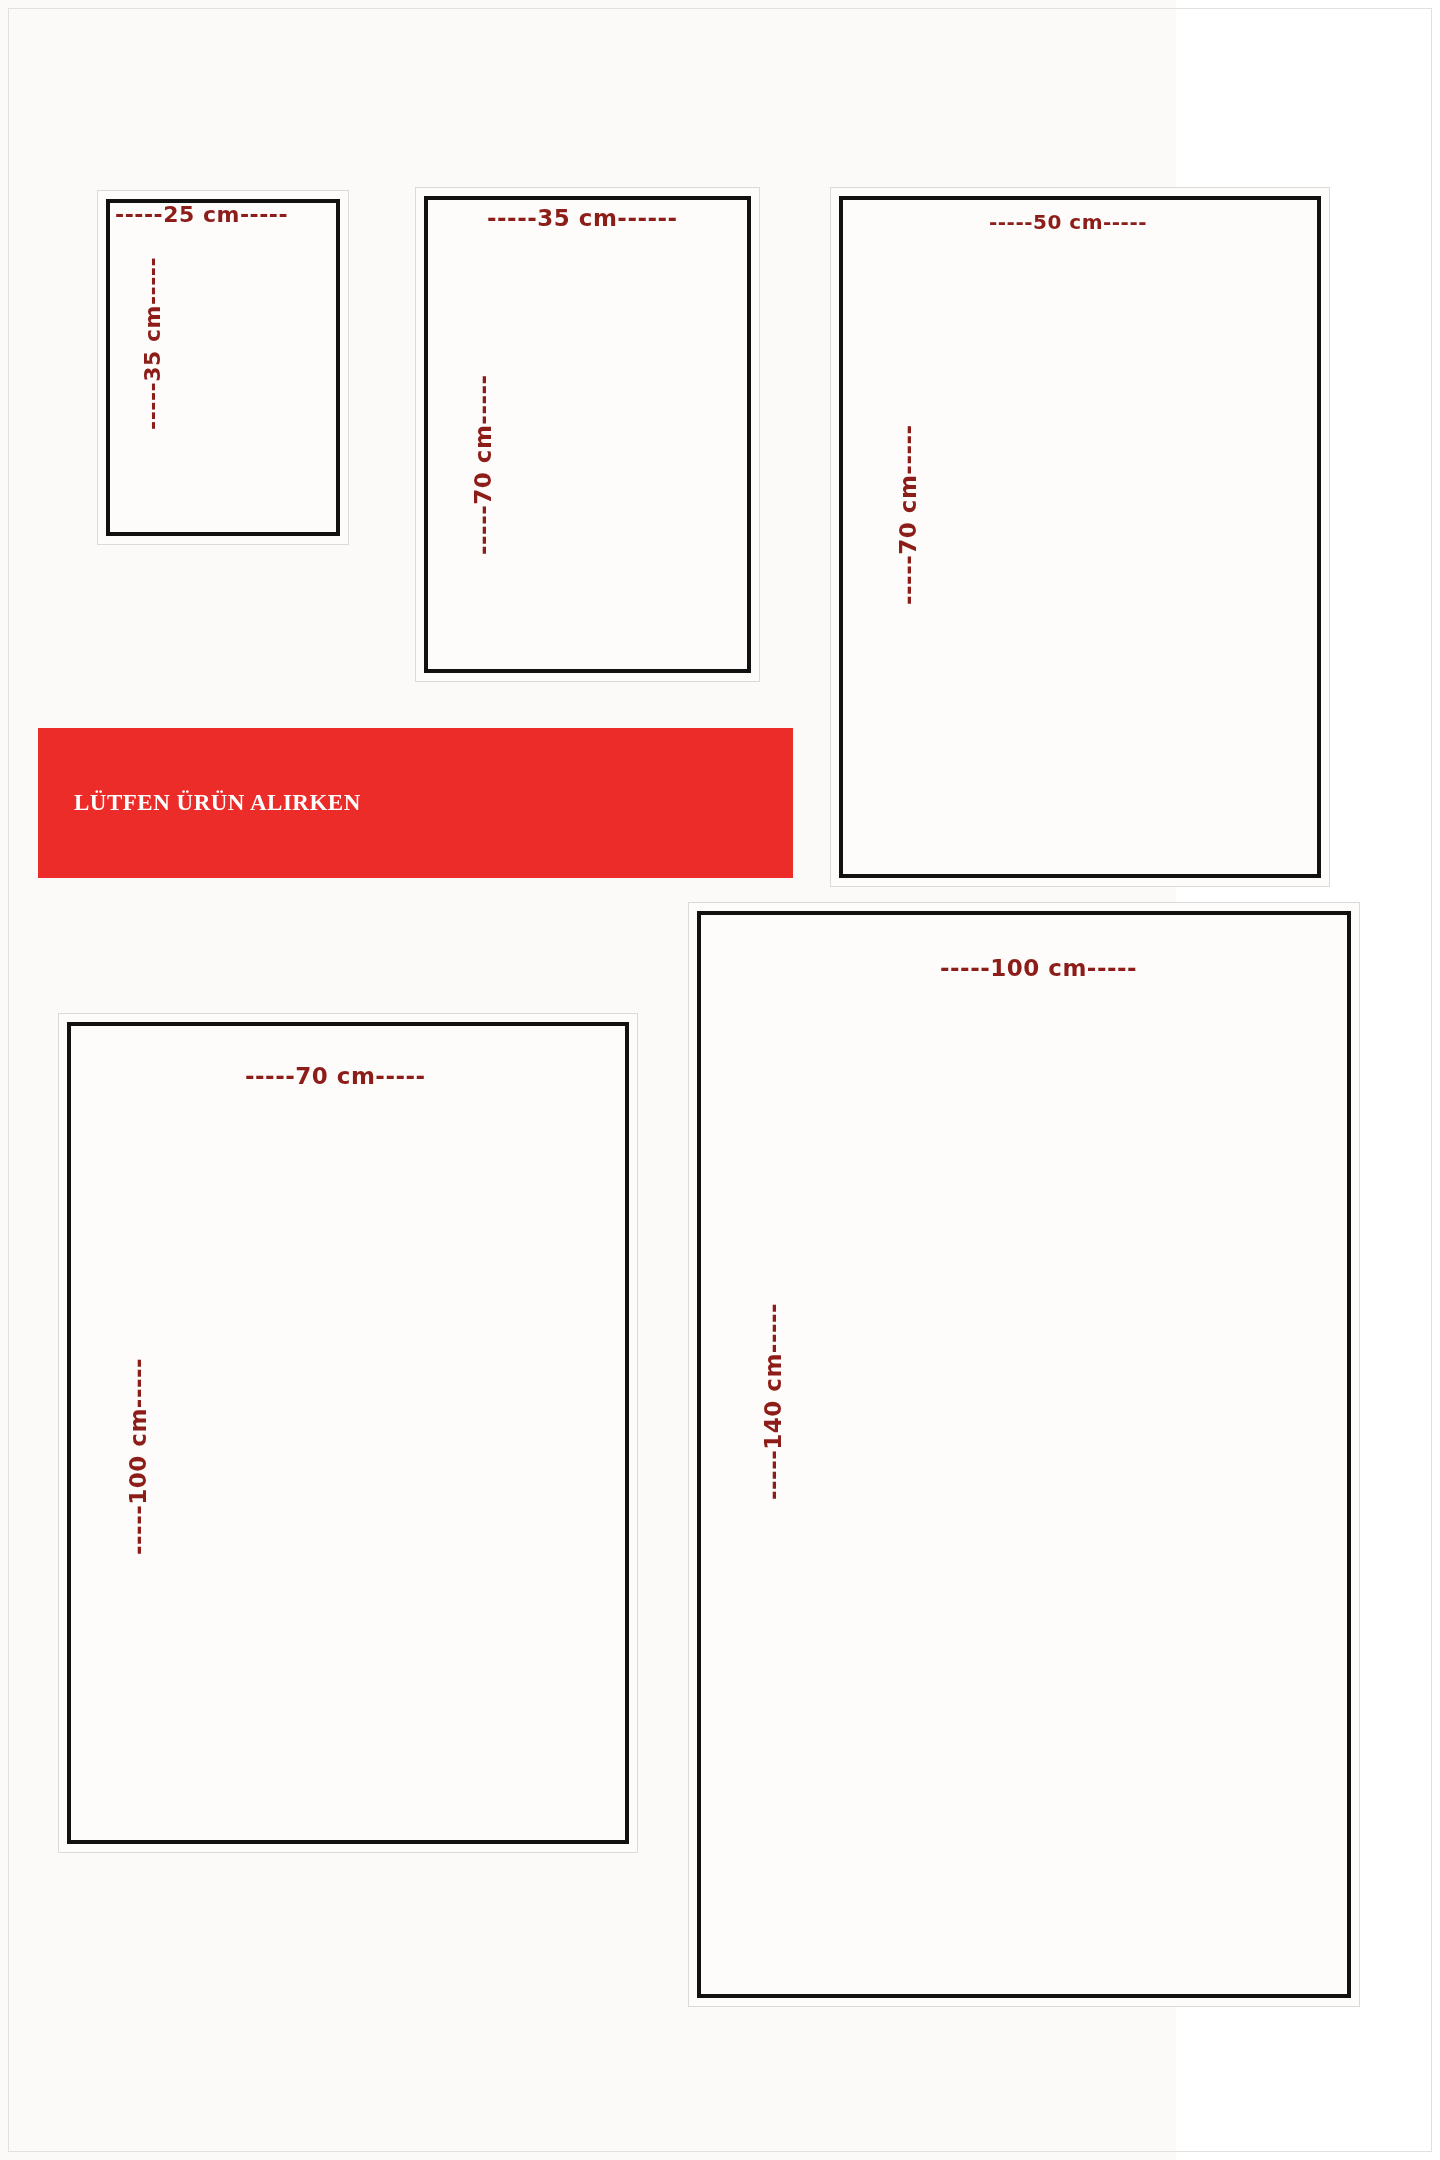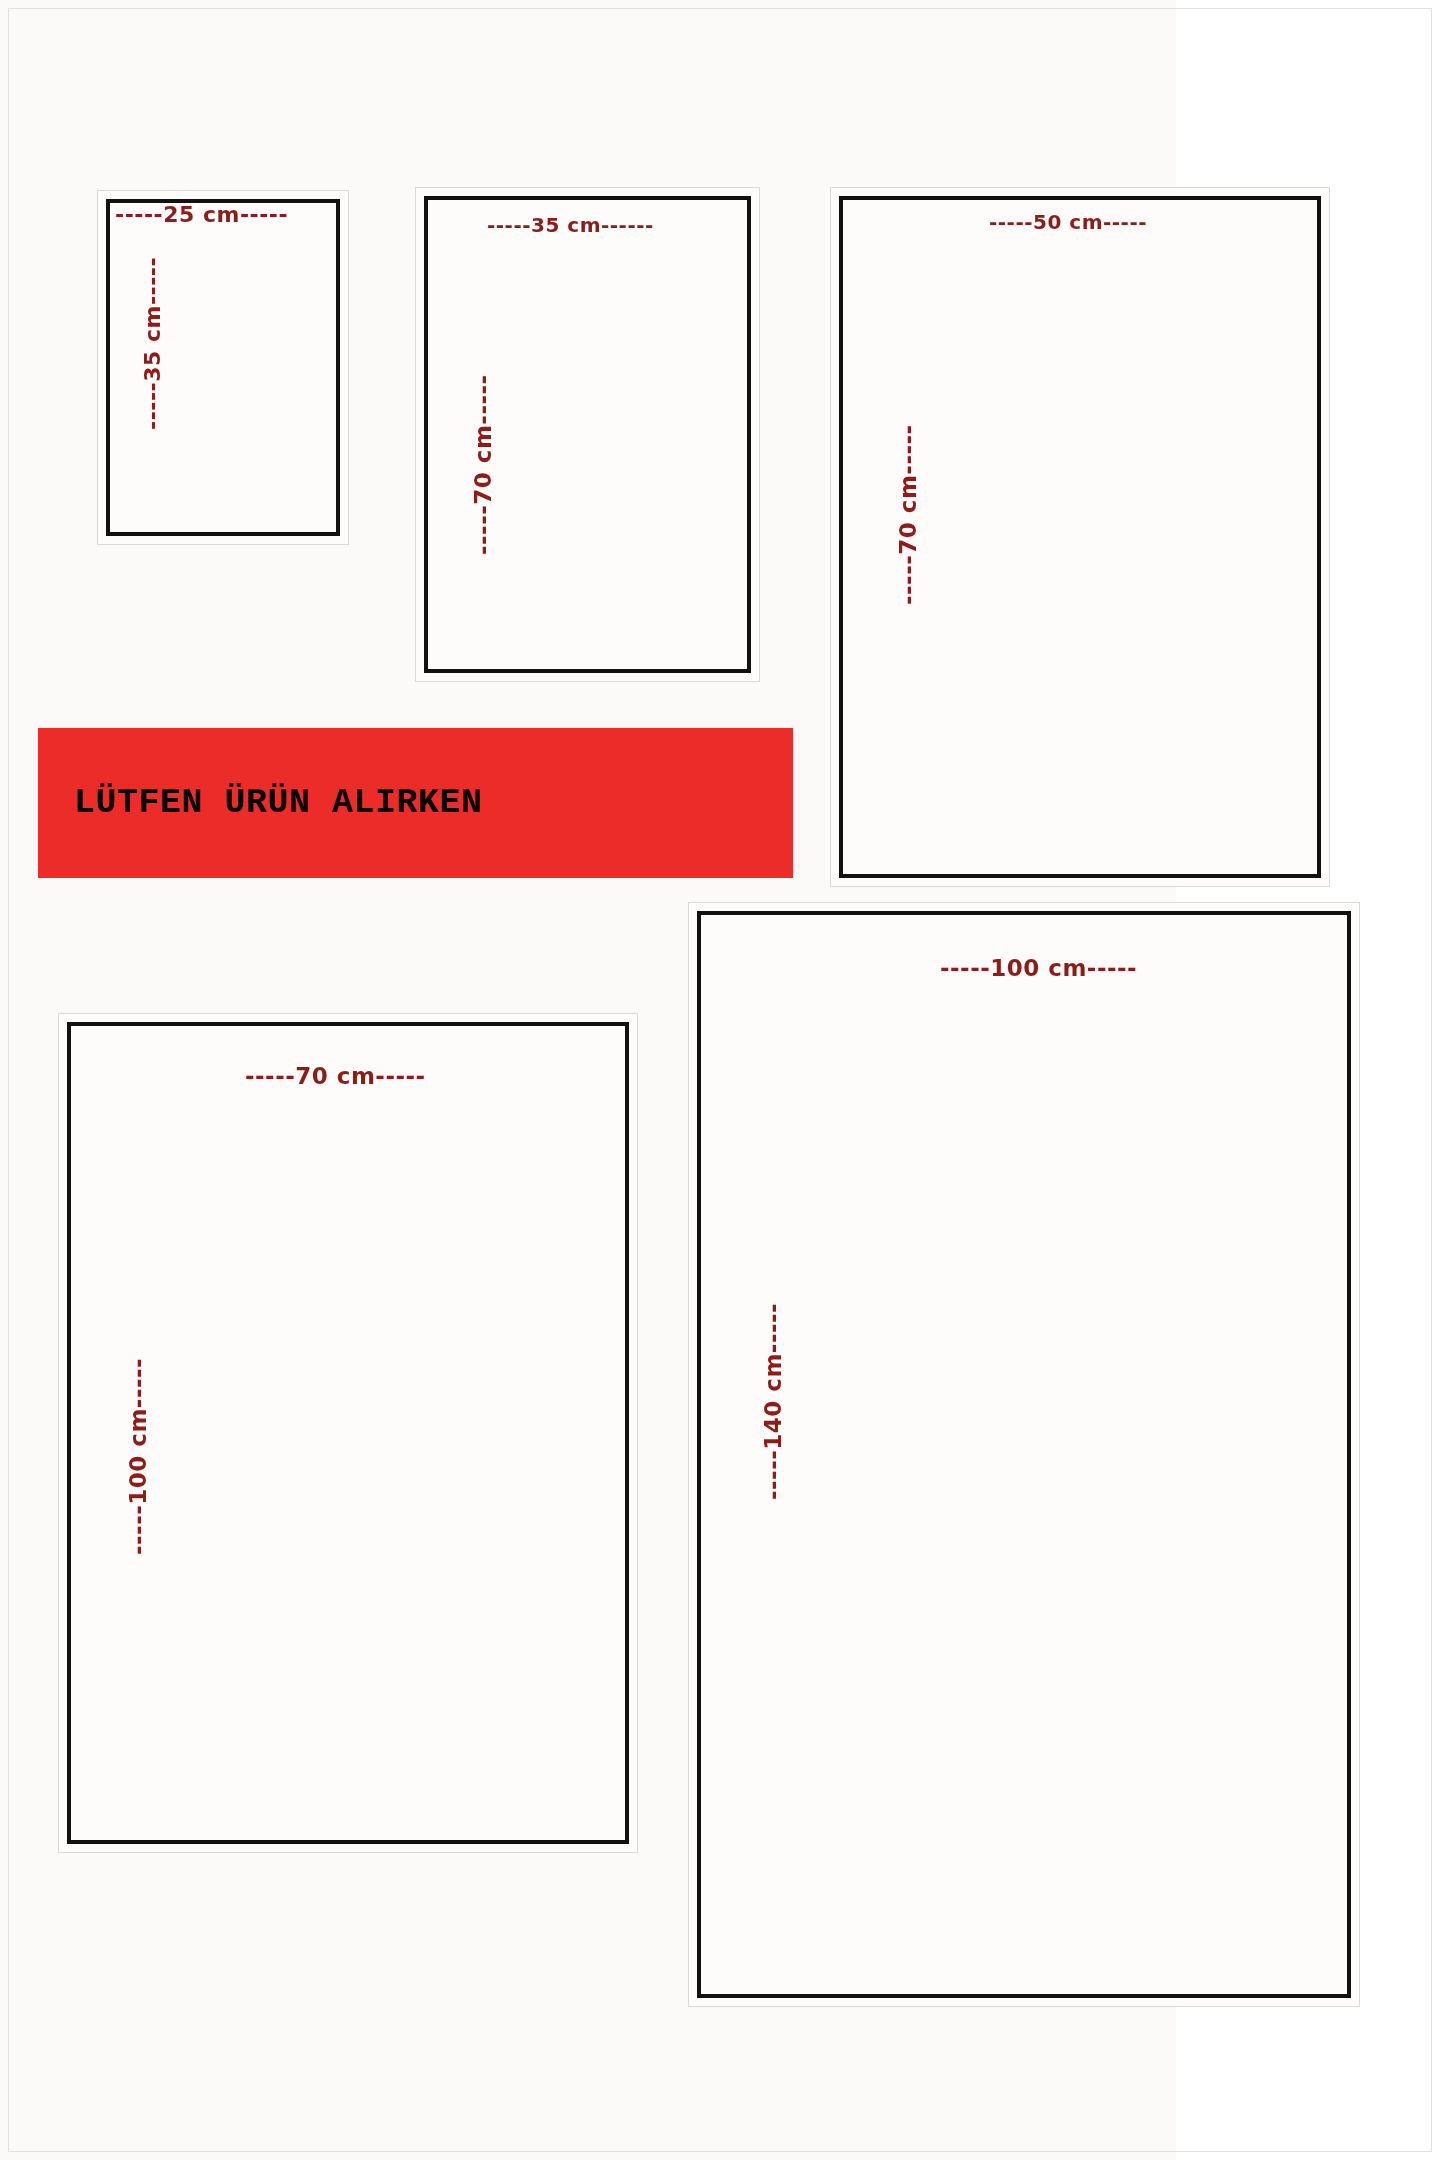--- a/index.html
+++ b/index.html
@@ -65,45 +65,45 @@
   #warning-banner {
     position: absolute;
     background: #ec2c29;
     display: flex;
     flex-direction: column;
     justify-content: center;
     padding-left: 36px;
     box-sizing: border-box;
   }
   #warning-banner .line {
-    color: #000000;
-    font-family: Liberation Mono, monospace;
+    color: #ffffff;
+    font-family: Liberation Serif, serif;
     font-weight: bold;
-    font-size: 35px;
+    font-size: 23px;
     line-height: 46px;
     letter-spacing: 0.5px;
   }
 </style>
 </head>
 <body>
 
 <div id="stage">
 
   <div id="canvas-border"></div>
 
   <div class="frame" style="left:97px; top:190px; width:252px; height:355px;">
     <div class="inner"></div>
   </div>
   <div class="dim" style="left:115px; top:202px; font-size:22px;">-----25 cm-----</div>
   <div class="dim vert" style="left:140px; top:430px; font-size:22px;">-----35 cm-----</div>
 
   <div class="frame" style="left:415px; top:187px; width:345px; height:495px;">
     <div class="inner"></div>
   </div>
-  <div class="dim" style="left:487px; top:213px; font-size:20px;">-----35 cm------</div>
+  <div class="dim" style="left:487px; top:205px; font-size:23px;">-----35 cm------</div>
   <div class="dim vert" style="left:470px; top:555px; font-size:23px;">-----70 cm-----</div>
 
   <div class="frame" style="left:830px; top:187px; width:500px; height:700px;">
     <div class="inner"></div>
   </div>
   <div class="dim" style="left:989px; top:210px; font-size:20px;">-----50 cm-----</div>
   <div class="dim vert" style="left:895px; top:605px; font-size:23px;">-----70 cm-----</div>
 
   <div id="warning-banner" style="left:38px; top:728px; width:755px; height:150px;">
     <div class="line">LÜTFEN ÜRÜN ALIRKEN</div>

